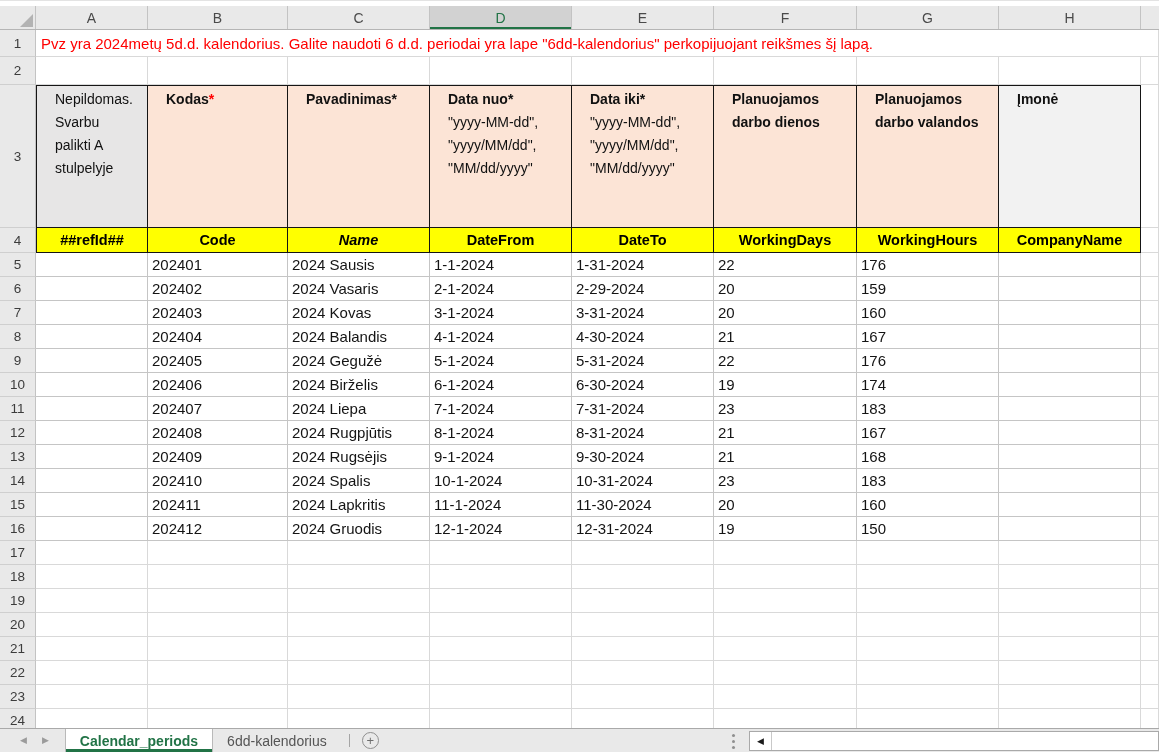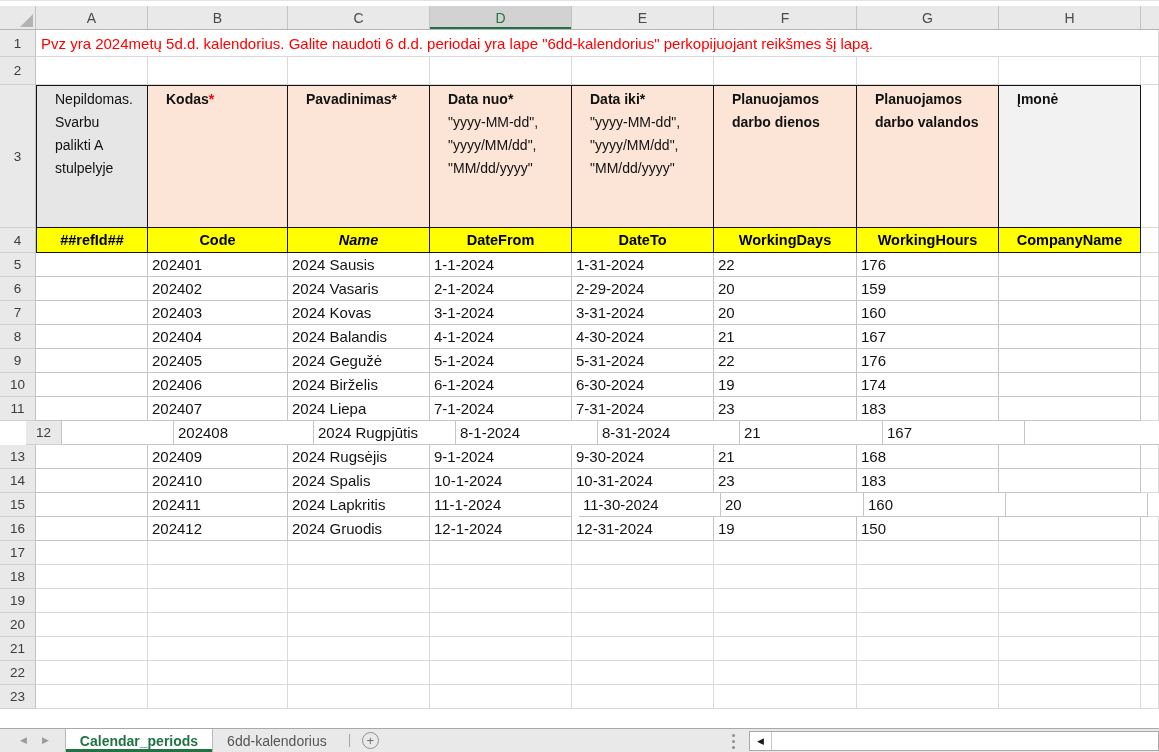--- a/index.html
+++ b/index.html
@@ -216,21 +216,21 @@
         <div class="cell tcell" style="width: 112px;"></div>
         <div class="cell tcell" style="width: 140px;">202407</div>
         <div class="cell tcell" style="width: 142px;">2024 Liepa</div>
         <div class="cell tcell" style="width: 142px;">7-1-2024</div>
         <div class="cell tcell" style="width: 142px;">7-31-2024</div>
         <div class="cell tcell" style="width: 143px;">23</div>
         <div class="cell tcell" style="width: 142px;">183</div>
         <div class="cell tcell" style="width: 142px;"></div>
         <div class="cell" style="width: 18px;"></div>
       </div>
-      <div class="grow" style="height: 24px; padding-left: 26px;">
+      <div class="grow" style="height: 24px;">
         <div class="rowhdr">12</div>
         <div class="cell tcell" style="width: 112px;"></div>
         <div class="cell tcell" style="width: 140px;">202408</div>
         <div class="cell tcell" style="width: 142px;">2024 Rugpjūtis</div>
         <div class="cell tcell" style="width: 142px;">8-1-2024</div>
         <div class="cell tcell" style="width: 142px;">8-31-2024</div>
         <div class="cell tcell" style="width: 143px;">21</div>
         <div class="cell tcell" style="width: 142px;">167</div>
         <div class="cell tcell" style="width: 142px;"></div>
         <div class="cell" style="width: 18px;"></div>
@@ -258,21 +258,21 @@
         <div class="cell tcell" style="width: 142px;">183</div>
         <div class="cell tcell" style="width: 142px;"></div>
         <div class="cell" style="width: 18px;"></div>
       </div>
       <div class="grow" style="height: 24px;">
         <div class="rowhdr">15</div>
         <div class="cell tcell" style="width: 112px;"></div>
         <div class="cell tcell" style="width: 140px;">202411</div>
         <div class="cell tcell" style="width: 142px;">2024 Lapkritis</div>
         <div class="cell tcell" style="width: 142px;">11-1-2024</div>
-        <div class="cell tcell" style="width: 142px; margin-left: 7px;">11-30-2024</div>
+        <div class="cell tcell" style="width: 142px;">11-30-2024</div>
         <div class="cell tcell" style="width: 143px;">20</div>
         <div class="cell tcell" style="width: 142px;">160</div>
         <div class="cell tcell" style="width: 142px;"></div>
         <div class="cell" style="width: 18px;"></div>
       </div>
       <div class="grow" style="height: 24px;">
         <div class="rowhdr">16</div>
         <div class="cell tcell" style="width: 112px;"></div>
         <div class="cell tcell" style="width: 140px;">202412</div>
         <div class="cell tcell" style="width: 142px;">2024 Gruodis</div>
@@ -360,20 +360,32 @@
         <div class="cell" style="width: 112px;"></div>
         <div class="cell" style="width: 140px;"></div>
         <div class="cell" style="width: 142px;"></div>
         <div class="cell" style="width: 142px;"></div>
         <div class="cell" style="width: 142px;"></div>
         <div class="cell" style="width: 143px;"></div>
         <div class="cell" style="width: 142px;"></div>
         <div class="cell" style="width: 142px;"></div>
         <div class="cell" style="width: 18px;"></div>
       </div>
+      <div class="grow" style="height: 24px;">
+        <div class="rowhdr">24</div>
+        <div class="cell" style="width: 112px;"></div>
+        <div class="cell" style="width: 140px;"></div>
+        <div class="cell" style="width: 142px;"></div>
+        <div class="cell" style="width: 142px;"></div>
+        <div class="cell" style="width: 142px;"></div>
+        <div class="cell" style="width: 143px;"></div>
+        <div class="cell" style="width: 142px;"></div>
+        <div class="cell" style="width: 142px;"></div>
+        <div class="cell" style="width: 18px;"></div>
+      </div>
     </div>
 
   <div class="sheetbar">
     <div class="tabnav">
       <span class="nava">◀</span>
       <span class="nava">▶</span>
     </div>
     <div class="tab active">
       <span>Calendar_periods</span>
     </div>

